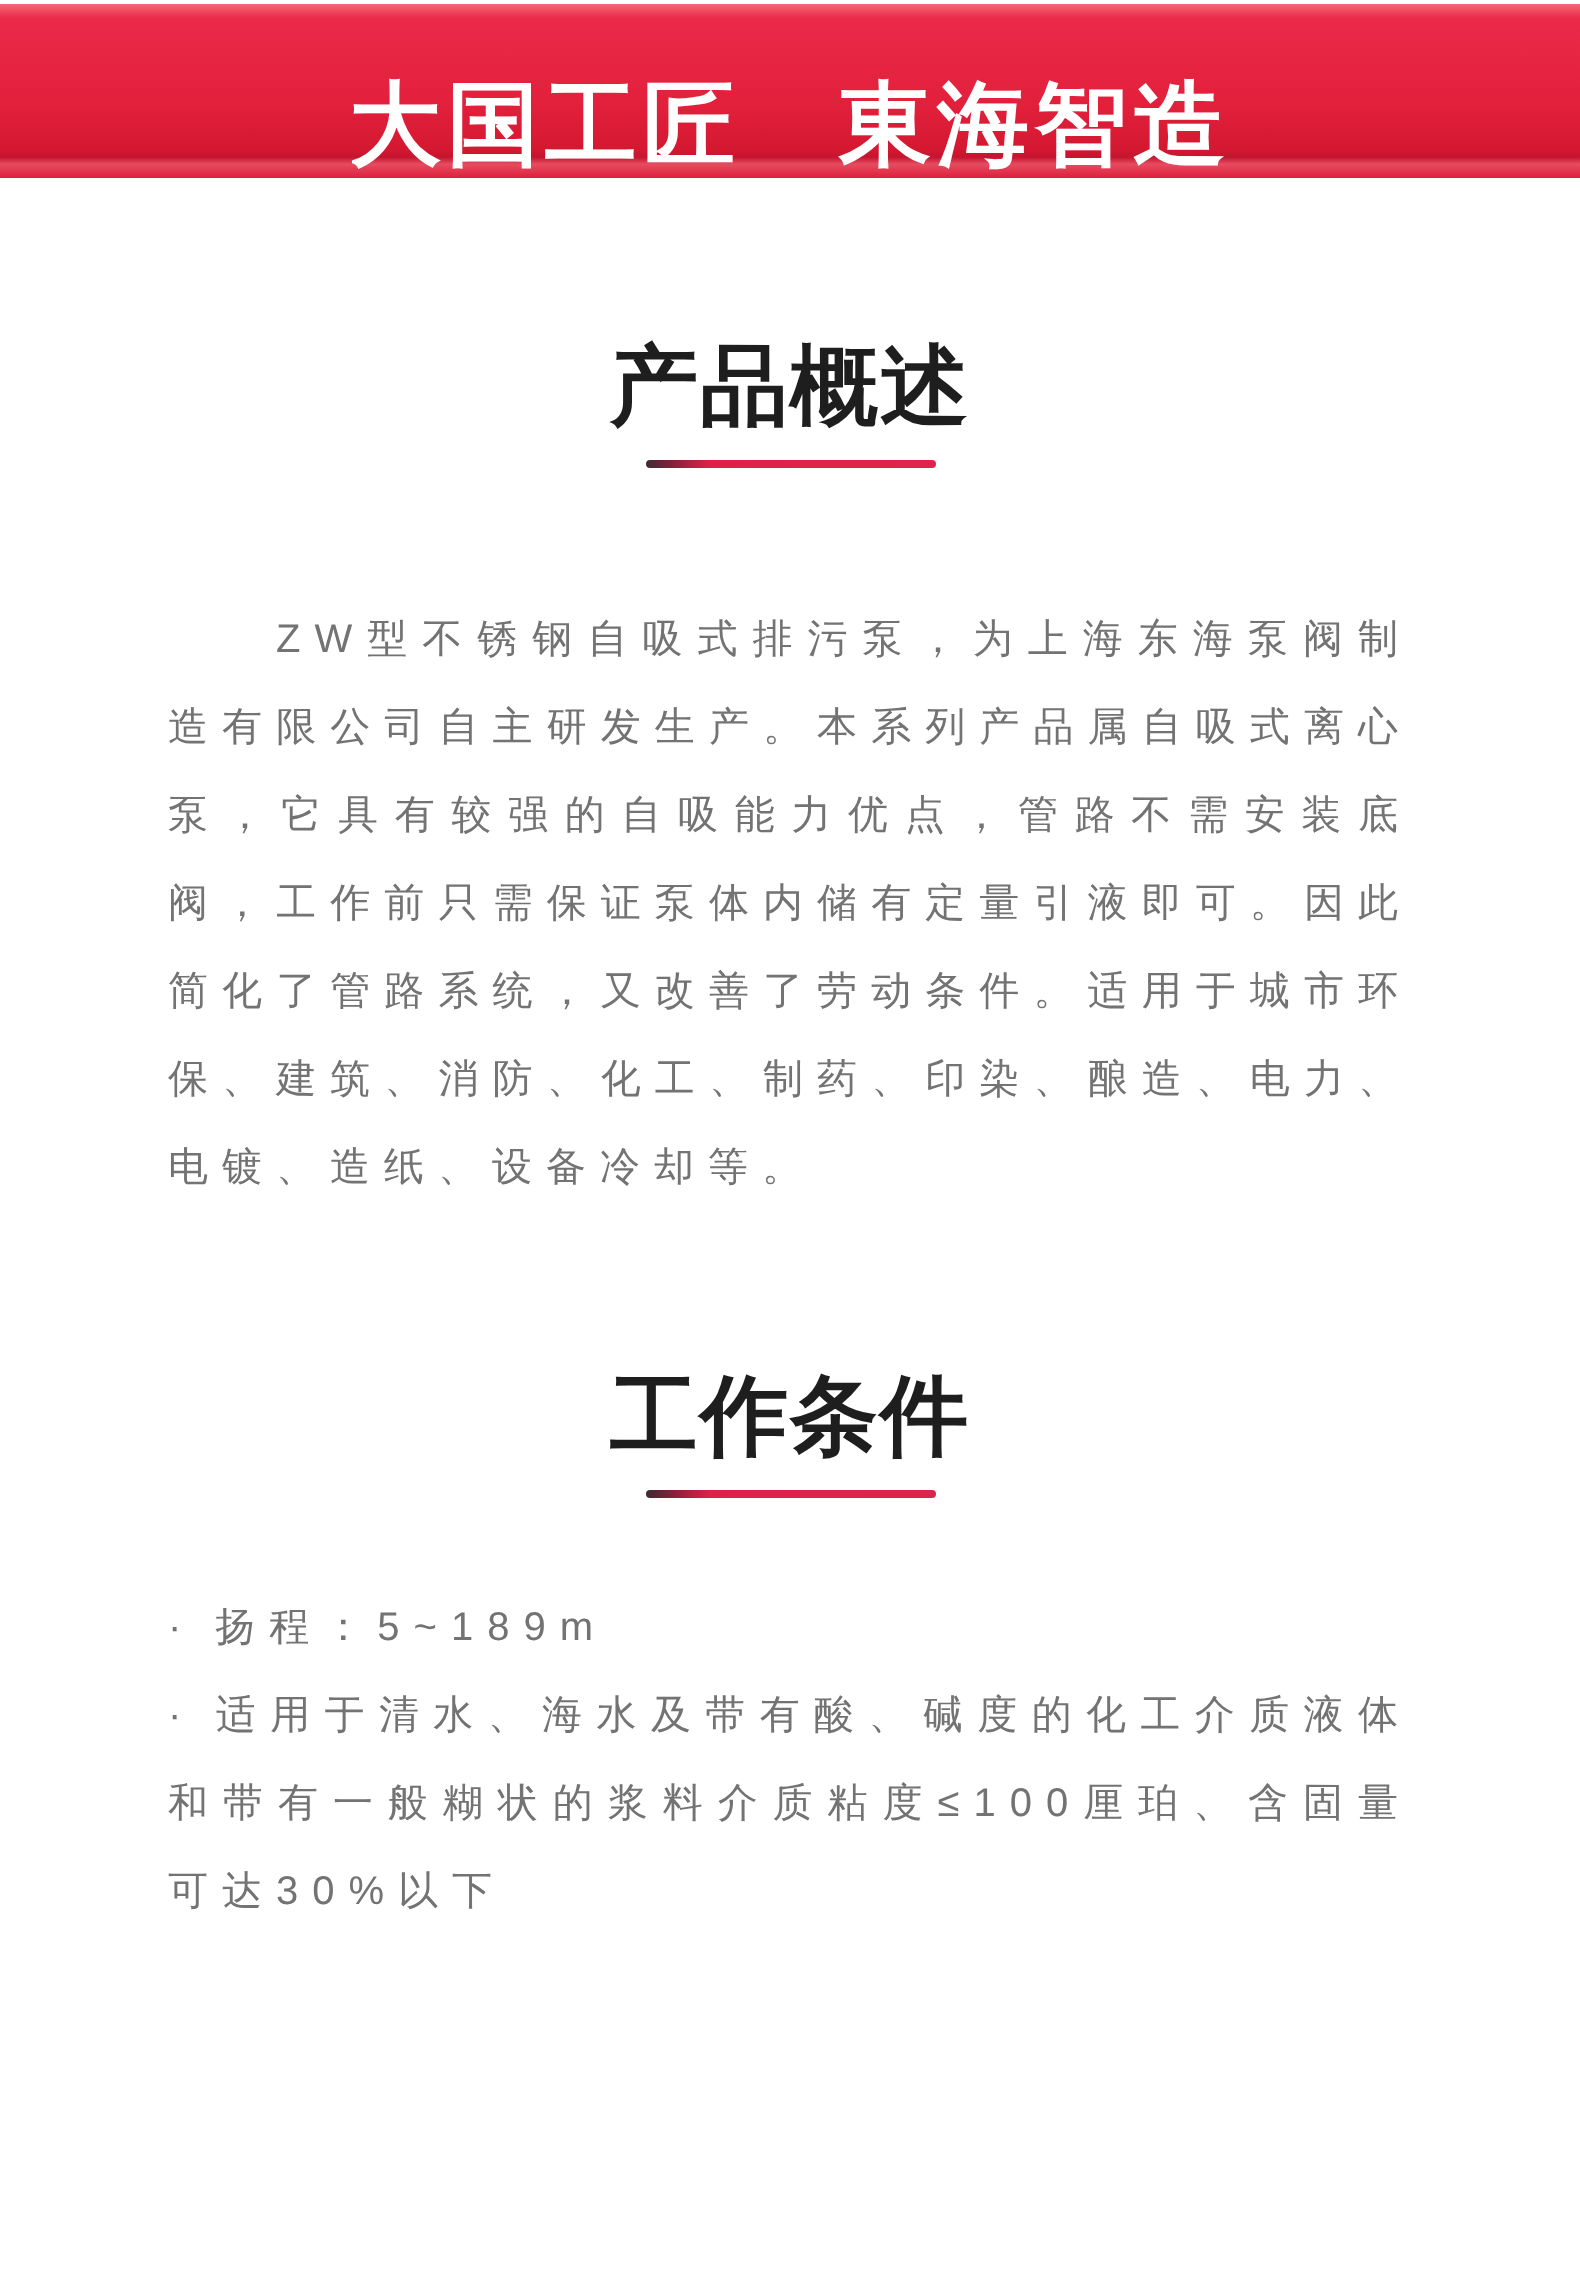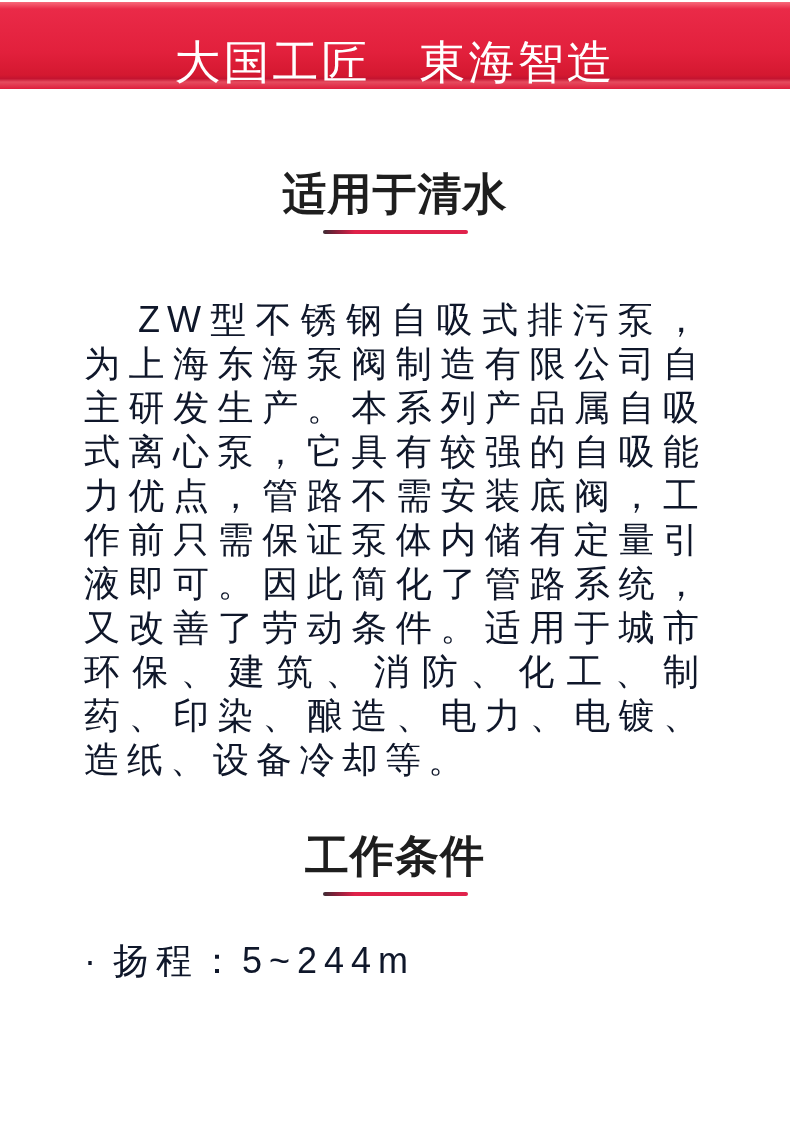--- a/index.html
+++ b/index.html
@@ -30,55 +30,55 @@
       #ea2a48 8%,
       #e2203c 58%,
       #d41830 84%,
       #c41430 88%,
       #e64c5f 92%,
       #de1f3d 100%);
   }
   .banner-title {
     color: #ffffff;
     font-size: 46px;
-    font-weight: 400;
+    font-weight: 700;
     letter-spacing: 3px;
     line-height: 1;
     white-space: nowrap;
     margin-top: 32px;
   }
   
   .section-title {
     margin: 0;
     text-align: center;
     font-size: 44px;
     line-height: 44px;
     font-weight: 800;
     color: #1e1e1e;
     letter-spacing: 1px;
   }
   .sec-overview .section-title { margin-top: 83px; }
-  .sec-working  .section-title { margin-top: 52px; }
+  .sec-working  .section-title { margin-top: 81px; }
   .title-underline {
     width: 145px;
     height: 4px;
     margin: 14px auto 0 auto;
     border-radius: 2px;
     background: linear-gradient(90deg,
       #3c2b34 0%,
       #7e2038 8%,
       #df2149 22%,
       #e0234c 100%);
   }
   
   .cjk-text {
     width: 622px;
     margin: 0 auto;
-    color: #0f172a;
-    font-size: 36px;
+    color: #737373;
+    font-size: 20px;
     font-weight: 400;
     line-height: 44px;
     letter-spacing: 7px;
     text-align: justify;
     text-justify: inter-character;
   }
   .paragraph {
     margin-top: 64px;
     text-indent: 54px;
   }
@@ -97,29 +97,32 @@
 </head>
 <body>
 
 <div class="page">
 
   <header class="banner">
     <span class="banner-title">大国工匠　東海智造</span>
   </header>
 
   <section class="sec-overview">
-    <h2 class="section-title">适用于清水</h2>
+    <h2 class="section-title">产品概述</h2>
     <div class="title-underline"></div>
     <p class="cjk-text paragraph">ZW型不锈钢自吸式排污泵，为上海东海泵阀制造有限公司自主研发生产。本系列产品属自吸式离心泵，它具有较强的自吸能力优点，管路不需安装底阀，工作前只需保证泵体内储有定量引液即可。因此简化了管路系统，又改善了劳动条件。适用于城市环保、建筑、消防、化工、制药、印染、酿造、电力、电镀、造纸、设备冷却等。</p>
   </section>
 
   <section class="sec-working">
     <h2 class="section-title">工作条件</h2>
     <div class="title-underline"></div>
 
     <ul class="spec-list cjk-text">
       <li class="spec-item">
-        <span class="spec-marker">·</span><span>扬程：5~244m</span>
+        <span class="spec-marker">·</span><span>扬程：5~189m</span>
+      </li>
+      <li class="spec-item">
+        <span class="spec-marker">·</span><span>适用于清水、海水及带有酸、碱度的化工介质液体和带有一般糊状的浆料介质粘度≤100厘珀、含固量可达30%以下</span>
       </li>
     </ul>
   </section>
 
 </div>
 
 </body></html>

